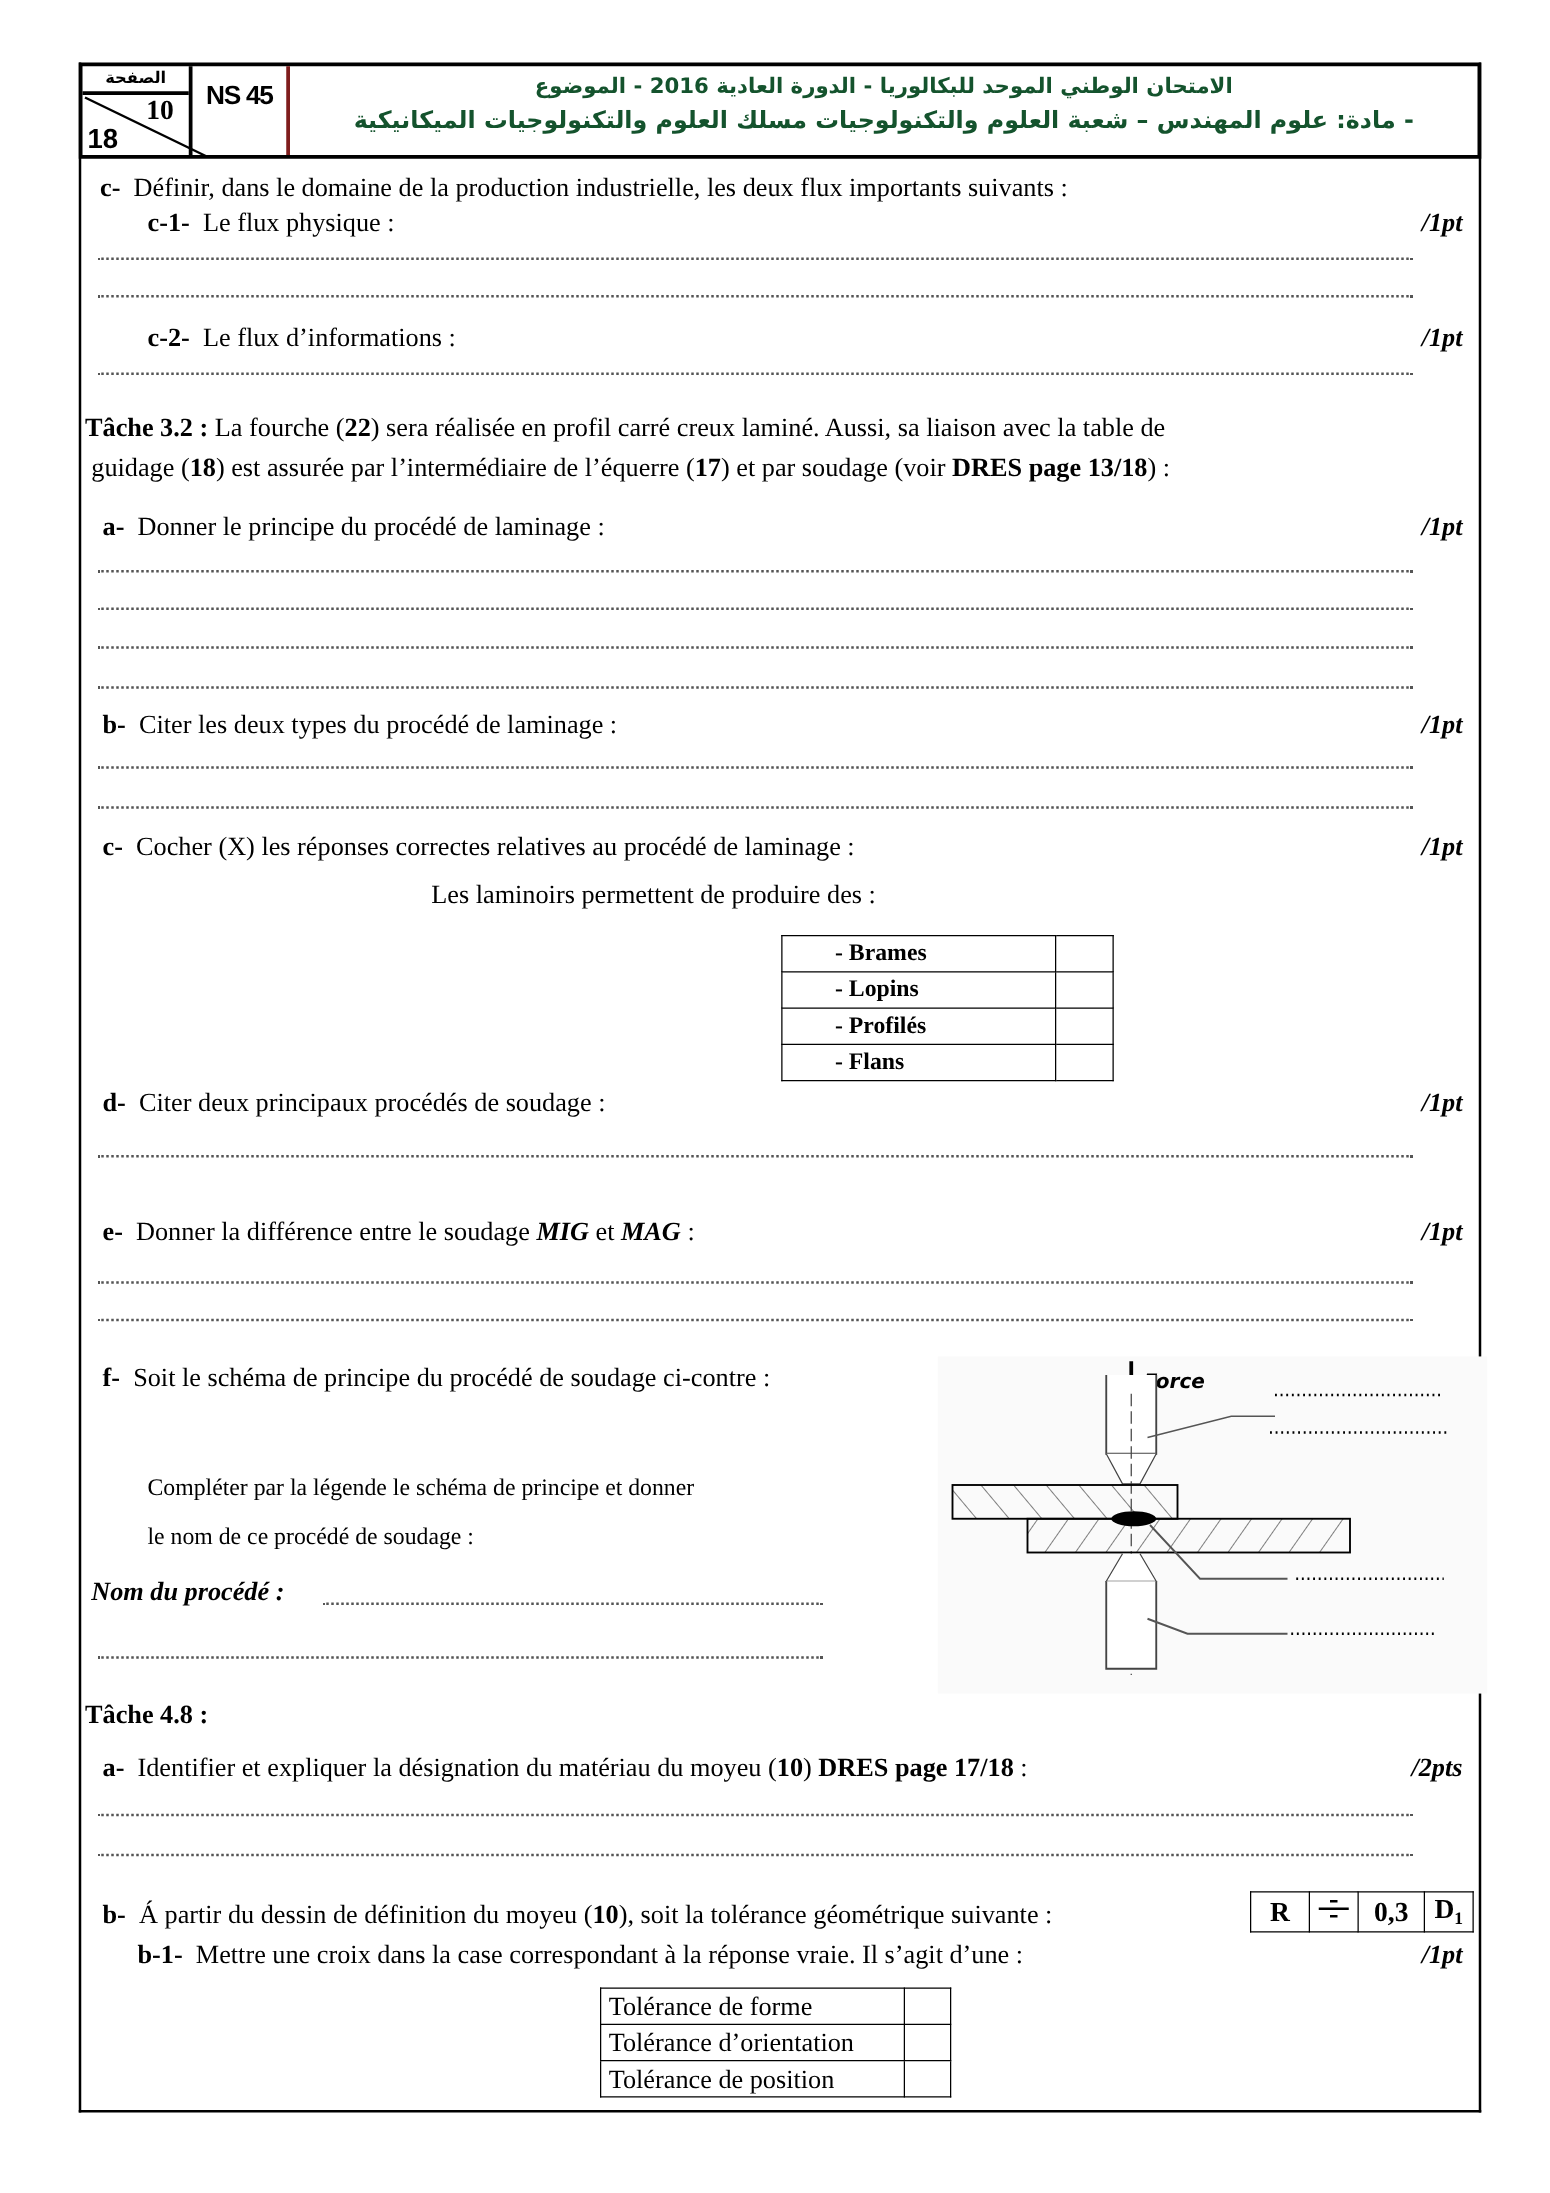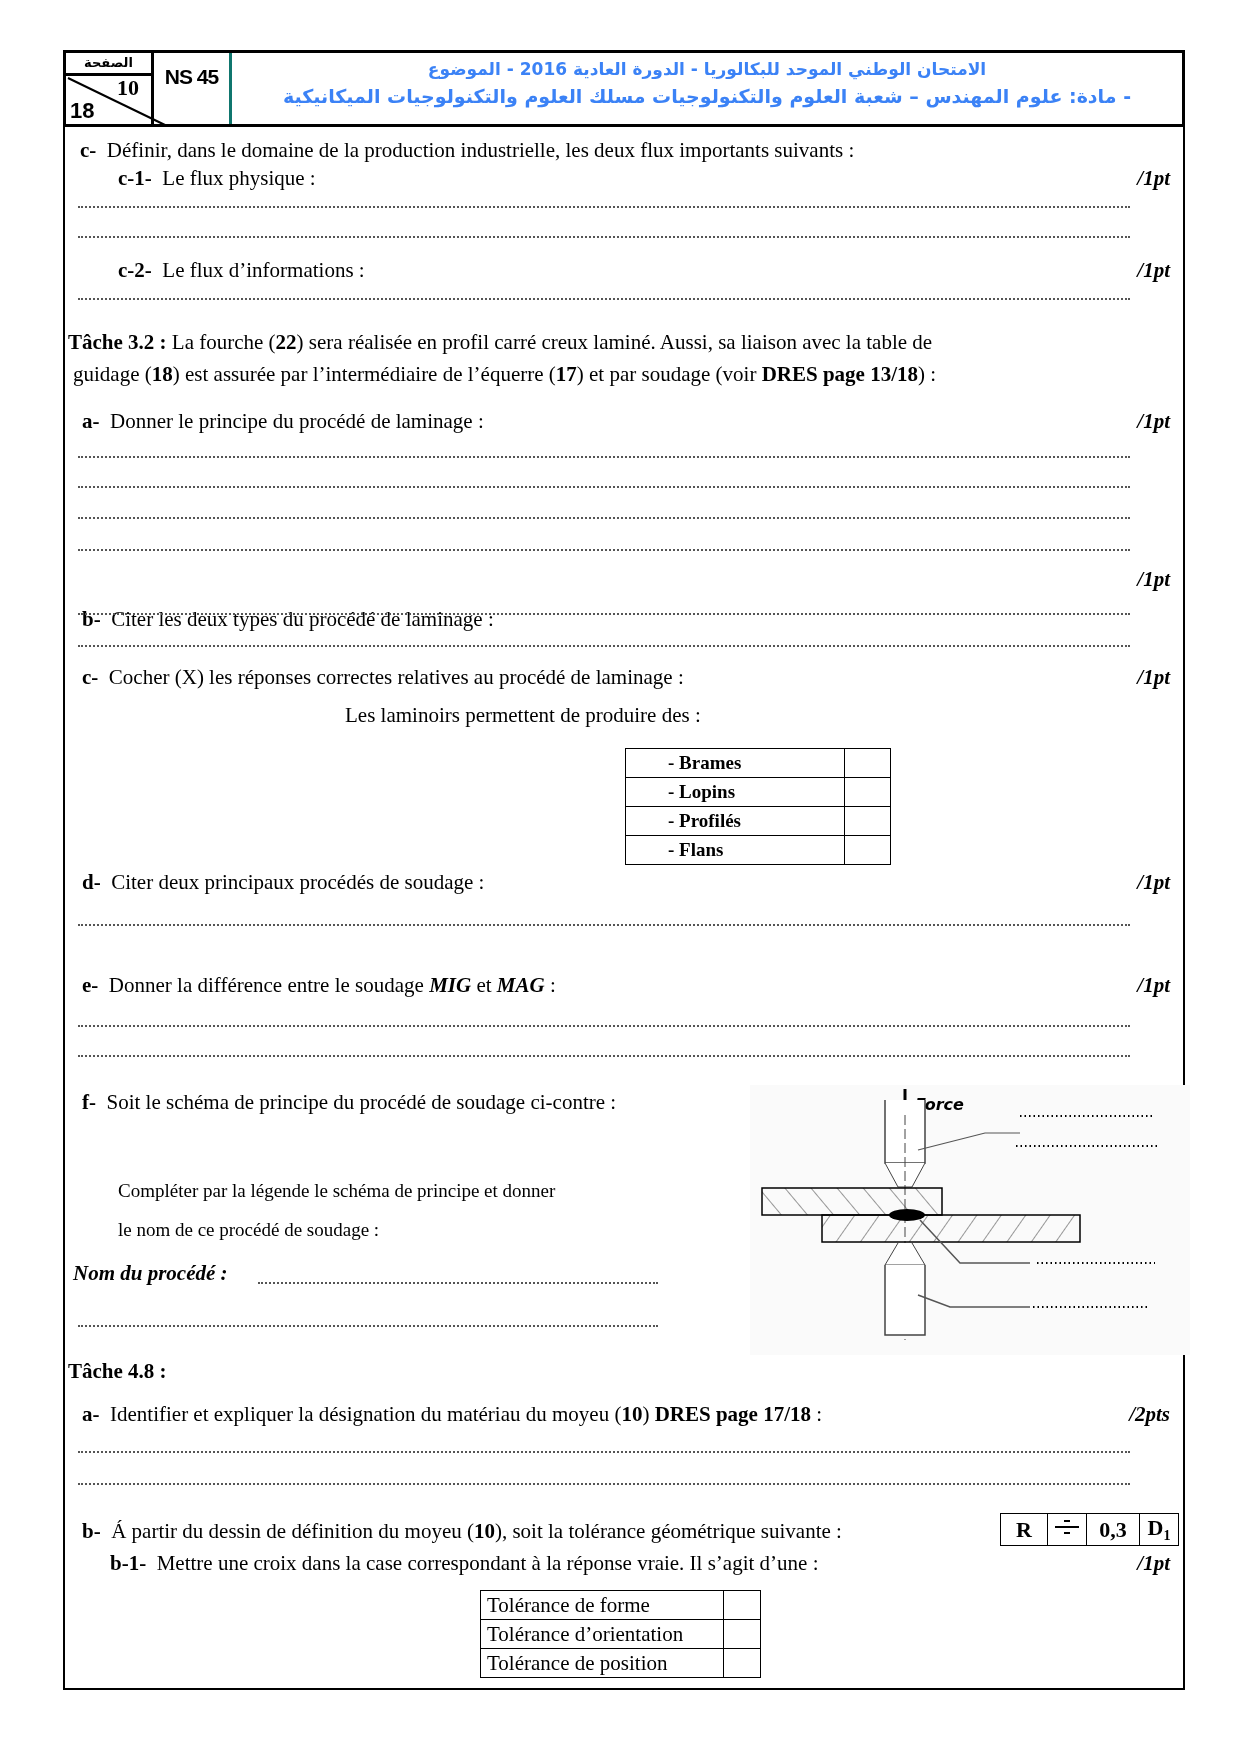--- a/index.html
+++ b/index.html
@@ -4,22 +4,22 @@
 <style>
   html,body{margin:0;padding:0;background:#fff;}
   body{width:1240px;height:1754px;position:relative;overflow:hidden;font-family:"Liberation Serif","DejaVu Serif",serif;color:#000;}
   .frame{position:absolute;left:63px;top:50px;width:1122px;height:1640px;border:2px solid #000;border-top:none;box-sizing:border-box;}
   .header{position:absolute;left:63px;top:50px;width:1122px;height:77px;border:3px solid #000;box-sizing:border-box;display:flex;}
   .hdr-page{width:88px;border-right:3px solid #000;position:relative;box-sizing:border-box;}
   .hdr-page .lbl{height:20px;border-bottom:3px solid #000;text-align:center;font-family:"DejaVu Sans",sans-serif;font-size:13px;font-weight:bold;line-height:20px;}
   .hdr-page .cur{position:absolute;right:12px;top:22px;font-size:22px;font-weight:bold;}
   .hdr-page .tot{position:absolute;left:4px;bottom:0px;font-family:"Liberation Sans",sans-serif;font-size:22px;font-weight:bold;}
   .hdr-page svg{position:absolute;left:0;top:23px;}
-  .hdr-code{width:78px;border-right:3px solid #0f766e;font-family:"Liberation Sans",sans-serif;font-weight:bold;font-size:21px;text-align:center;padding-top:12px;box-sizing:border-box;letter-spacing:-1px;}
-  .hdr-title{flex:1;text-align:center;font-family:"DejaVu Sans",sans-serif;font-weight:bold;color:#3b82f6;direction:rtl;}
+  .hdr-code{width:78px;border-right:3px solid #7f1d1d;font-family:"Liberation Sans",sans-serif;font-weight:bold;font-size:21px;text-align:center;padding-top:12px;box-sizing:border-box;letter-spacing:-1px;}
+  .hdr-title{flex:1;text-align:center;font-family:"DejaVu Sans",sans-serif;font-weight:bold;color:#14532d;direction:rtl;}
   .hdr-title .l1{font-size:17px;margin-top:6px;}
   .hdr-title .l2{font-size:19px;margin-top:6px;text-align:center;}
   .txt{position:absolute;font-size:21px;white-space:nowrap;}
   .b{font-weight:bold;}
   .pts{position:absolute;right:70px;font-size:21px;font-weight:bold;font-style:italic;}
   .dots{position:absolute;left:78px;width:1052px;border-bottom:2px dotted #555;height:0;}
   table.chk{position:absolute;border-collapse:collapse;font-size:19px;}
   table.chk td{border:1.5px solid #000;padding:0 6px;height:28px;}
   .gtol{position:absolute;border-collapse:collapse;font-size:22px;font-weight:bold;}
   .gtol td{border:1.5px solid #000;height:31px;text-align:center;padding:0 6px;}
@@ -57,21 +57,21 @@
 <div class="txt" style="left:68px;top:330px;"><span class="b">Tâche 3.2 :</span> <span>La fourche (</span><span class="b">22</span><span>) sera réalisée en profil carré creux laminé. Aussi, sa liaison avec la table de</span></div>
 <div class="txt" style="left:73px;top:362px;"><span>guidage (</span><span class="b">18</span><span>) est assurée par l’intermédiaire de l’équerre (</span><span class="b">17</span><span>) et par soudage (voir </span><span class="b">DRES page 13/18</span><span>) :</span></div>
 
 <div class="txt" style="left:82px;top:409px;"><span class="b">a-</span>&nbsp;&nbsp;<span>Donner le principe du procédé de laminage :</span></div>
 <div class="pts" style="top:409px;">/1pt</div>
 <div class="dots" style="top:456px;"></div>
 <div class="dots" style="top:486px;"></div>
 <div class="dots" style="top:517px;"></div>
 <div class="dots" style="top:549px;"></div>
 
-<div class="txt" style="left:82px;top:567px;margin-top:40px;"><span class="b">b-</span>&nbsp;&nbsp;<span>Citer les deux types du procédé de laminage :</span></div>
+<div class="txt" style="left:82px;top:567px;"><span class="b">b-</span>&nbsp;&nbsp;<span>Citer les deux types du procédé de laminage :</span></div>
 <div class="pts" style="top:567px;">/1pt</div>
 <div class="dots" style="top:613px;"></div>
 <div class="dots" style="top:645px;"></div>
 
 <div class="txt" style="left:82px;top:665px;"><span class="b">c-</span>&nbsp;&nbsp;<span>Cocher (X) les réponses correctes relatives au procédé de laminage :</span></div>
 <div class="pts" style="top:665px;">/1pt</div>
 <div class="txt" style="left:345px;top:703px;">Les laminoirs permettent de produire des :</div>
 
 <table class="chk" style="left:625px;top:748px;">
   <tbody>

